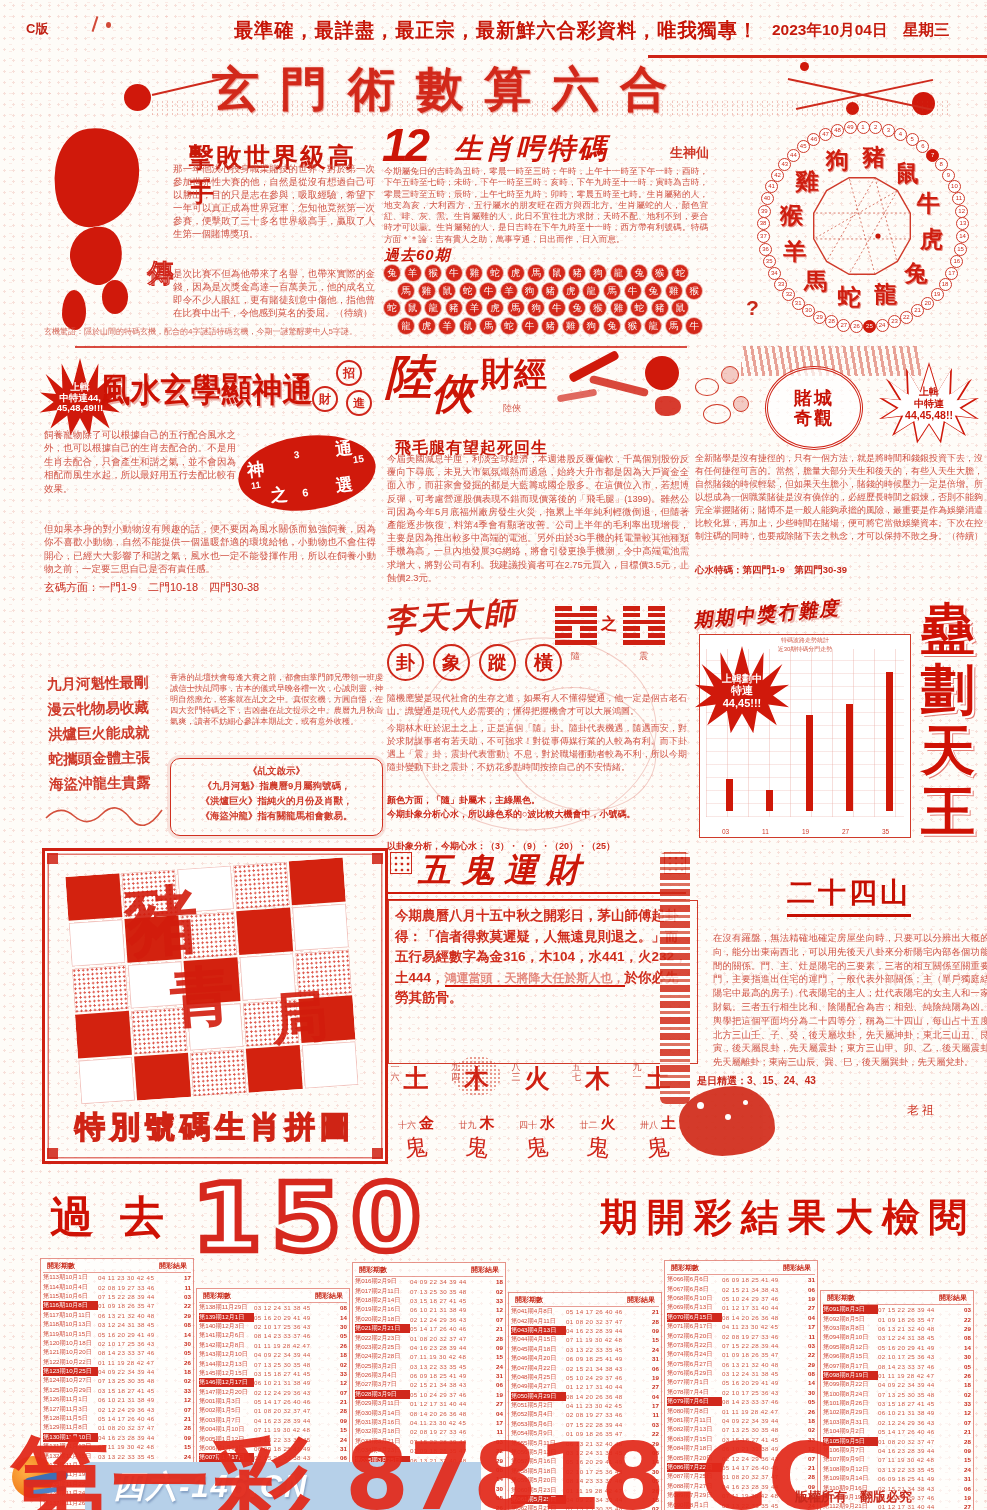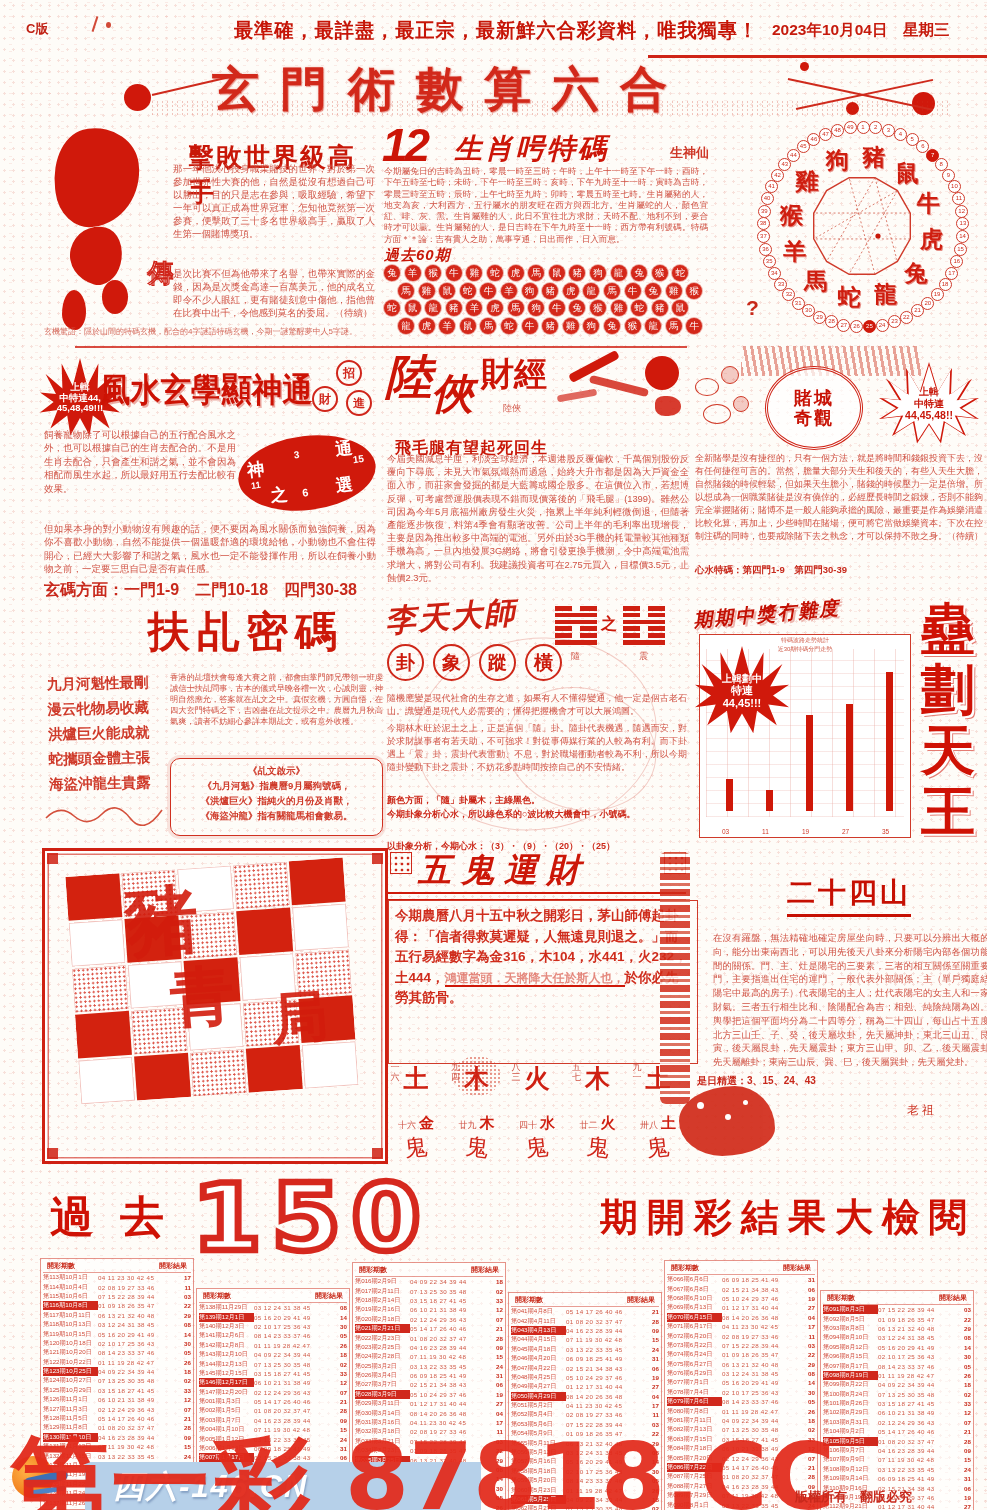--- a/index.html
+++ b/index.html
@@ -76,21 +76,21 @@
      color:#cc1204;letter-spacing:0px;transform:scaleX(.92);transform-origin:left;white-space:nowrap;
      text-shadow:1.5px 1.5px 0 rgba(204,18,4,.35);}
   .seal{position:absolute;width:22px;height:22px;border-radius:50%;border:2px solid #d0251a;color:#d0251a;
      font-size:12px;line-height:22px;text-align:center;font-weight:700;}
   #fs-b1{position:absolute;left:4px;top:76px;width:192px;font-size:9.5px;line-height:13.4px;}
   #fs-oval{position:absolute;left:198px;top:84px;width:138px;height:74px;background:#d0190b;border-radius:50%;
      transform:rotate(-7deg);color:#fff;}
   #fs-oval span{position:absolute;font-weight:700;}
   .ovc{font-family:"DejaVu Serif",serif;font-size:17px;}
   #fs-b2{position:absolute;left:4px;top:170px;width:332px;font-size:9.5px;line-height:13.4px;}
-  #fs-foot{position:absolute;left:4px;top:228px;font-size:16px;font-weight:700;color:#c8291c;}
+  #fs-foot{position:absolute;left:4px;top:228px;font-size:11px;font-weight:400;color:#c8291c;}
   
   #sec-finance{left:385px;top:350px;width:305px;height:246px;}
   #fin-t1{position:absolute;left:0;top:-4px;font-family:"DejaVu Serif",serif;font-size:47px;font-weight:900;color:#cc1507;font-style:italic;}
   #fin-t2{position:absolute;left:46px;top:16px;font-family:"DejaVu Serif",serif;font-size:42px;font-weight:900;color:#cc1507;font-style:italic;}
   #fin-t3{position:absolute;left:96px;top:2px;font-family:"DejaVu Serif",serif;font-size:33px;font-weight:900;color:#cc1507;}
   #fin-by{position:absolute;left:118px;top:52px;font-size:9px;color:#d05244;}
   #fin-gfx{position:absolute;left:152px;top:-2px;width:152px;height:78px;}
   #fin-sub{position:absolute;left:2px;top:80px;font-size:16px;font-weight:800;color:#c81708;letter-spacing:1px;}
   #fin-body{position:absolute;left:2px;top:103px;width:302px;font-size:9.3px;line-height:13.2px;}
   
@@ -488,21 +488,20 @@
         <b style="font-size:10px;">上輯</b>
         <b style="font-size:10px;">中特連</b>
         <b style="font-size:10.5px;">44,45,48!!</b>
       </div>
     </div>
     <p id="cas-body" class="body-txt" style="margin:0;">全新賭學是沒有捷徑的，只有一個方法，就是將時間和錢銀投資下去，沒有任何捷徑可言的。當然，膽量大部分天生和後天的，有些人天生大膽，自然賭錢的時候輕鬆，但如果天生膽小，賭錢的時候壓力一定是倍增。所以想成為一個職業賭徒是沒有僥倖的，必經歷長時間之鍛煉，否則不能夠完全掌握賭術；賭博不是一般人能夠承擔的風險，最重要是作為娛樂消遣比較化算，再加上，少些時間在賭場，便可將它當做娛樂資本。下次在控制注碼的同時，也要戒除賭下去之執念，才可以保持不敗之身。（待續）</p>
     <div id="cas-foot">心水特碼：第四門1-9　第四門30-39</div>
   </div>
 
   <div class="sec" id="sec-fuji">
-    <h2 id="fj-title" style="margin:0;">扶乩密碼</h2>
     <div id="fj-poem">
         <div>九月河魁性最剛</div>
         <div>漫云牝物易收藏</div>
         <div>洪爐巨火能成就</div>
         <div>蛇攜頭金體主張</div>
         <div>海盜沖龍生貴露</div>
       </div>
     <p id="fj-body" class="body-txt" style="margin:0;">香港的乩壇扶會每逢大賽之前，都會由掌門師兄帶領一班虔誠信士扶乩問事，古本的儀式早晚各禮一次，心誠則靈，神明自然應允，答案就在乩文之中。真假玄機，方圓自悟，在四大玄門特碼之下，吉凶盡在乩文提示之中。農曆九月秋高氣爽，讀者不妨細心參詳本期乩文，或有意外收穫。</p>
     <div id="fj-box">
       <div style="font-weight:800;">《乩文啟示》</div>
@@ -641,20 +640,21 @@
         <div class="cell s"></div>
         <div class="cell d"></div>
         <div class="cell s"></div>
         <div class="cell w"></div>
       </div>
     <div id="frags">
         <span style="left: 56px; top: 2px; font-size: 74px;">豬</span>
         <span style="left: 96px; top: 86px; font-size: 64px;">青</span>
         <span style="left: 196px; top: 120px; font-size: 56px;">局</span>
       </div>
+    <div id="pz-cap">特別號碼生肖拼圖</div>
   </div>
 
   <div class="sec" id="sec-wugui">
     <span class="wg-stamp" style="left:2px;"></span>
     <h2 id="wg-title" style="margin:0;">五鬼運財</h2>
     <span class="wg-stamp" style="left:276px;"></span>
     <div id="wg-dline"></div>
     <div id="wg-box">
       <p>今期農曆八月十五中秋之開彩日，茅山師傅起卦得：「信者得救莫遲疑，人無遠見則退之。」而五行易經數字為金316，木104，水441，火232，土444，</p><span id="wg-hl" style="font-size:12px;font-weight:700;margin-top:48px;">鴻運當頭．天將降大任於斯人也，</span><p>於你必先勞其筋骨。</p>
     </div>

